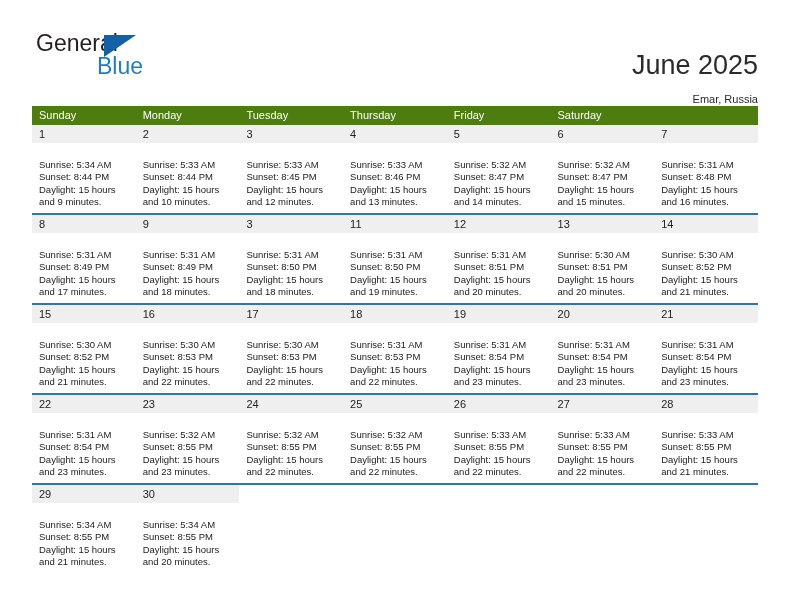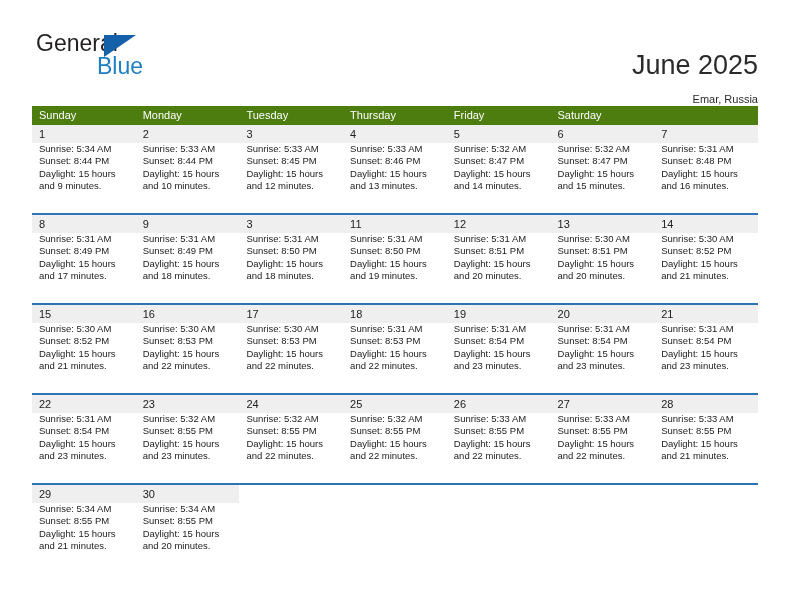--- a/index.html
+++ b/index.html
@@ -144,21 +144,21 @@
     line-height: 18px;
     padding-left: 7px;
     color: #222222;
     box-sizing: border-box;
   }
   .day-cell.empty .day-number {
     background: #ffffff;
   }
 
   .day-body {
-    padding: 0 6px 0 7px;
+    padding: 16px 6px 0 7px;
     font-size: 9.5px;
     line-height: 12.4px;
     color: #222222;
   }
   .day-body div {
     white-space: nowrap;
   }
 </style>
 </head>
 <body>

